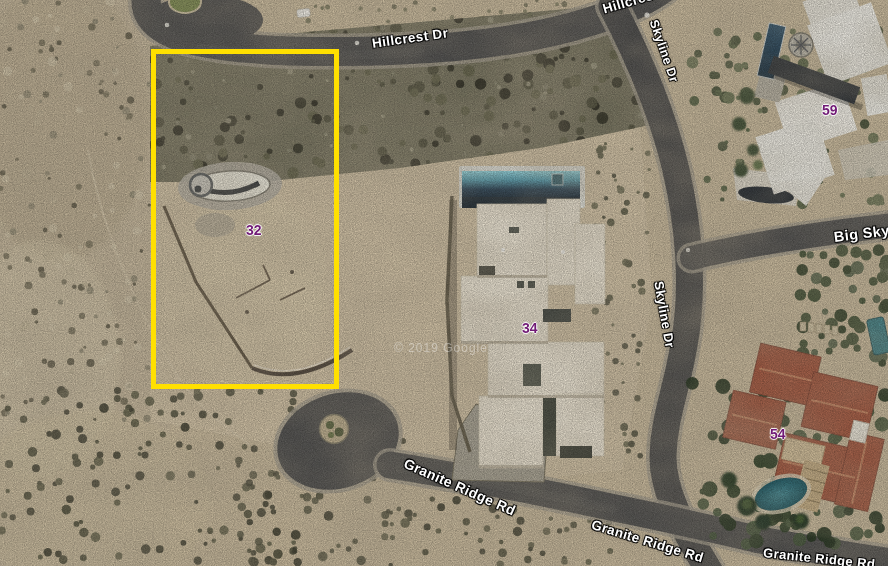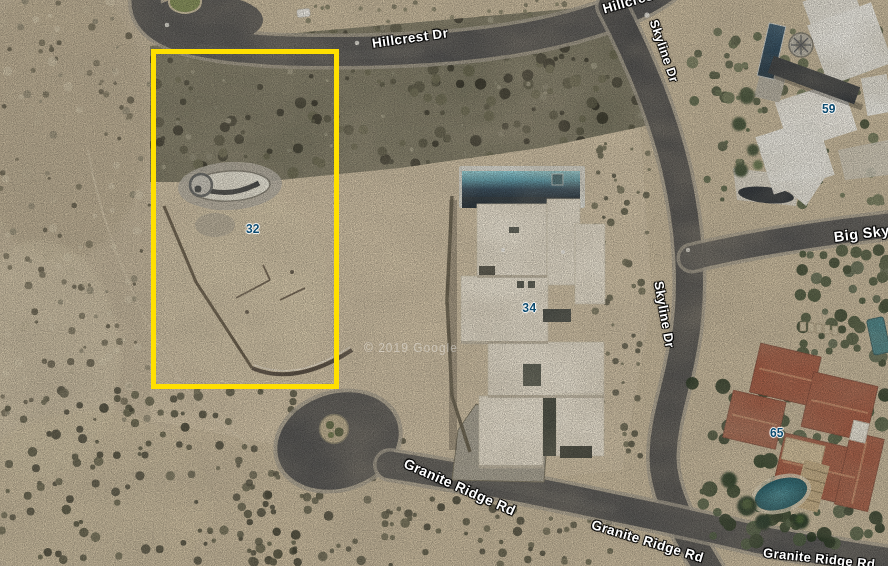--- a/index.html
+++ b/index.html
@@ -17,33 +17,33 @@
   }
   #lbl-hillcrest-main{left:371px;top:36px;font-size:13.5px;transform:rotate(-8deg);}
   #lbl-hillcrest-clipped{left:601px;top:2px;font-size:13.5px;transform:rotate(-16deg);}
   #lbl-skyline-upper{left:660px;top:18px;font-size:12.5px;transform:rotate(71deg);}
   #lbl-skyline-lower{left:666px;top:280px;font-size:13px;transform:rotate(80deg);}
   #lbl-big-sky{left:833px;top:229px;font-size:14.5px;transform:rotate(-7deg);}
   #lbl-granite-west{left:408px;top:455px;font-size:14px;transform:rotate(24deg);}
   #lbl-granite-mid{left:594px;top:517px;font-size:13.5px;transform:rotate(17deg);}
   #lbl-granite-corner{left:764px;top:545px;font-size:13px;transform:rotate(6deg);}
   .parcel-label{
-    position:absolute;color:#0c4a6e;font-weight:600;font-size:12px;white-space:nowrap;
+    position:absolute;color:#701a75;font-weight:600;font-size:14px;white-space:nowrap;
     text-shadow:-1px 0 1px #fff,1px 0 1px #fff,0 -1px 1px #fff,0 1px 1px #fff;
   }
   #lot-32{left:246px;top:194px;margin-top:28px;}
-  #lot-34{left:522px;top:302px;font-family:Liberation Mono, monospace;}
+  #lot-34{left:522px;top:320px;}
   #lot-54{left:770px;top:426px;}
   #lot-59{left:822px;top:102px;}
   #highlight-rect{
     position:absolute;left:151px;top:49px;width:178px;height:330px;
     border:5px solid #FFE000;box-sizing:content-box;
   }
   #watermark{
-    position:absolute;left:364px;top:341px;font-size:12px;letter-spacing:1px;
+    position:absolute;left:394px;top:341px;font-size:12px;letter-spacing:1px;
     color:rgba(255,255,255,.38);
   }
 </style>
 </head>
 <body>
 
 <div id="map-canvas">
 
 <svg width="888" height="566" viewBox="0 0 888 566">
   <defs>
@@ -1292,17 +1292,17 @@
   <div class="road-label" id="lbl-hillcrest-clipped">Hillcrest Dr</div>
   <div class="road-label" id="lbl-skyline-upper">Skyline Dr</div>
   <div class="road-label" id="lbl-skyline-lower">Skyline Dr</div>
   <div class="road-label" id="lbl-big-sky">Big Sky</div>
   <div class="road-label" id="lbl-granite-west">Granite Ridge Rd</div>
   <div class="road-label" id="lbl-granite-mid">Granite Ridge Rd</div>
   <div class="road-label" id="lbl-granite-corner">Granite Ridge Rd</div>
 
   <div class="parcel-label" id="lot-32">32</div>
   <div class="parcel-label" id="lot-34">34</div>
-  <div class="parcel-label" id="lot-54">65</div>
+  <div class="parcel-label" id="lot-54">54</div>
   <div class="parcel-label" id="lot-59">59</div>
 
   <div id="watermark">© 2019 Google</div>
 </div>
 
 </body></html>

